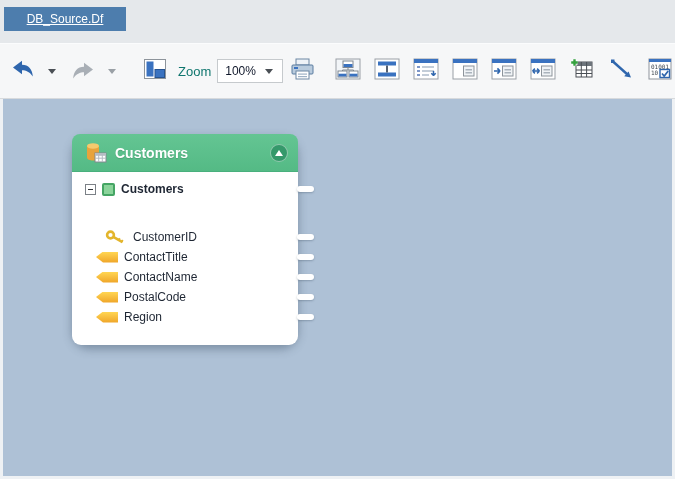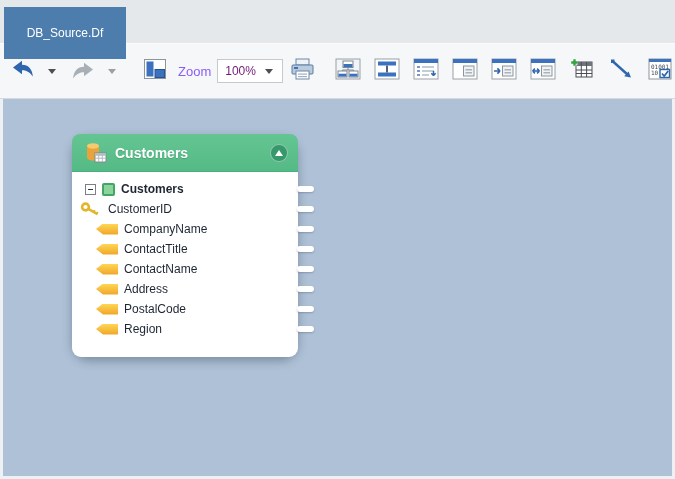--- a/index.html
+++ b/index.html
@@ -1,36 +1,36 @@
 <!DOCTYPE html>
 <html><head>
 <meta charset="utf-8">
 <style>
   * { margin:0; padding:0; box-sizing:border-box; }
   body { font-family: "Liberation Sans", sans-serif; }
   .app { width:675px; height:479px; background:#e5e8eb; overflow:hidden; position:relative; }
 
   
   .tabbar { height:43px; background:#e5e8eb; padding-top:7px; display:flex; }
-  .tab { margin-left:4px; height:52px; min-width:122px; background:#4d7dad; color:#fff;
-         font-size:12px; display:flex; align-items:center; justify-content:center; padding:0 14px; }
+  .tab { margin-left:4px; height:24px; min-width:122px; background:#4d7dad; color:#fff;
+         font-size:12px; display:flex; align-items:center; justify-content:center; padding:0 14px;text-decoration:underline; }
 
   
   .toolbar { height:56px; background:#f6f7f8; border-top:1px solid #fbfcfd; border-bottom:1px solid #d7dadd;
              display:flex; align-items:center; padding:0 8px; }
   .tbtn { height:34px; min-width:30px; display:flex; align-items:center; justify-content:center;
           border:1px solid transparent; border-radius:2px; cursor:default; }
   .caret { width:0; height:0; border-left:4px solid transparent; border-right:4px solid transparent;
            border-top:5px solid #4a4f55; margin:0 5px 0 2px; }
   .caret.dim { border-top-color:#9aa0a6; }
   .vsep { width:1px; height:28px; background:#cdd1d5; margin:0 6px; }
-  .zoom-label { font-size:13px; color:#8b5cf6; margin:0 6px 0 8px; }
+  .zoom-label { font-size:13px; color:#0f766e; margin:0 6px 0 8px; }
   .zoom-combo { display:flex; align-items:center; background:#fff; border:1px solid #c6cacd;
                 height:24px; padding:0 4px 0 7px; }
-  .zoom-value { font-size:12px; color:#701a75; min-width:34px; }
+  .zoom-value { font-size:12px; color:#0f172a; min-width:34px; }
   .zoom-combo .caret { margin-left:6px; }
   .icon-group { display:flex; align-items:center; gap:9px; margin-left:4px; }
 
   
   .canvas { height:380px; background:#aec1d6; position:relative;
             border-left:3px solid #eef1f4; border-right:3px solid #eef1f4; border-bottom:3px solid #eef1f4; }
 
   
   .entity { position:absolute; left:69px; top:35px; width:226px;
             border-radius:17px; box-shadow:0 4px 10px rgba(52,72,94,.42); background:#fff; }
@@ -270,55 +270,45 @@
 
       <div class="entity-body">
 
         <div class="erow erow-root">
           <span class="expander"></span>
           <span class="tbl-sq"></span>
           <span class="erow-label">Customers</span>
           <span class="port"></span>
         </div>
 
-        <div class="erow erow-field" style="padding-left:7px;">
+        <div class="erow erow-field" style="padding-left:32px;margin-top:28px;">
           <span class="key-ic" style="display:inline-flex;">
             <svg width="22" height="14" viewBox="0 0 22 14">
               <circle cx="5.5" cy="5" r="3.4" fill="none" stroke="#e3b52c" stroke-width="2.6"></circle>
               <path d="M8.3 6.8 L17.5 12.2" stroke="#e3b52c" stroke-width="2.6"></path>
               <path d="M13.2 10.6 l1.6 -2.4 M16.2 12.3 l1.6 -2.4" stroke="#e3b52c" stroke-width="1.8"></path>
             </svg>
           </span>
           <span class="erow-label">CustomerID</span>
           <span class="port"></span>
         </div>
 
-        <div class="erow erow-field">
-          <span class="col-arrow"></span>
-          <span class="erow-label">CompanyName</span>
-          <span class="port"></span>
-        </div>
 
         <div class="erow erow-field">
           <span class="col-arrow"></span>
           <span class="erow-label">ContactTitle</span>
           <span class="port"></span>
         </div>
 
         <div class="erow erow-field">
           <span class="col-arrow"></span>
           <span class="erow-label">ContactName</span>
           <span class="port"></span>
         </div>
 
-        <div class="erow erow-field">
-          <span class="col-arrow"></span>
-          <span class="erow-label">Address</span>
-          <span class="port"></span>
-        </div>
 
 
 
         <div class="erow erow-field">
           <span class="col-arrow"></span>
           <span class="erow-label">PostalCode</span>
           <span class="port"></span>
         </div>
 
         <div class="erow erow-field">

